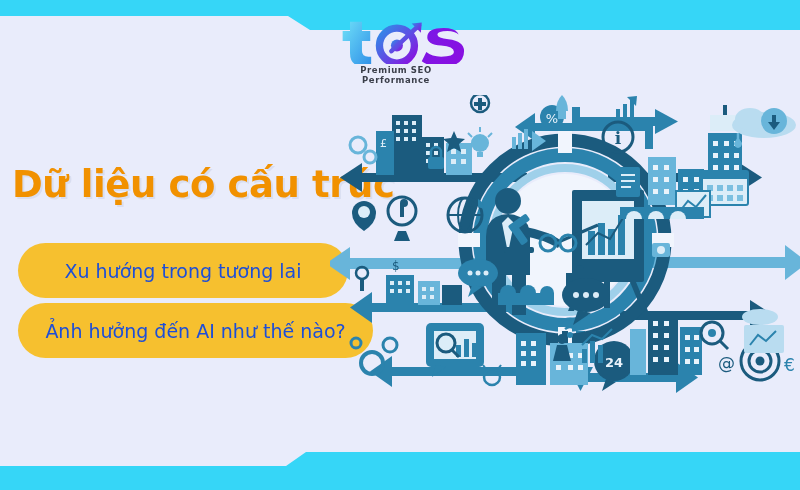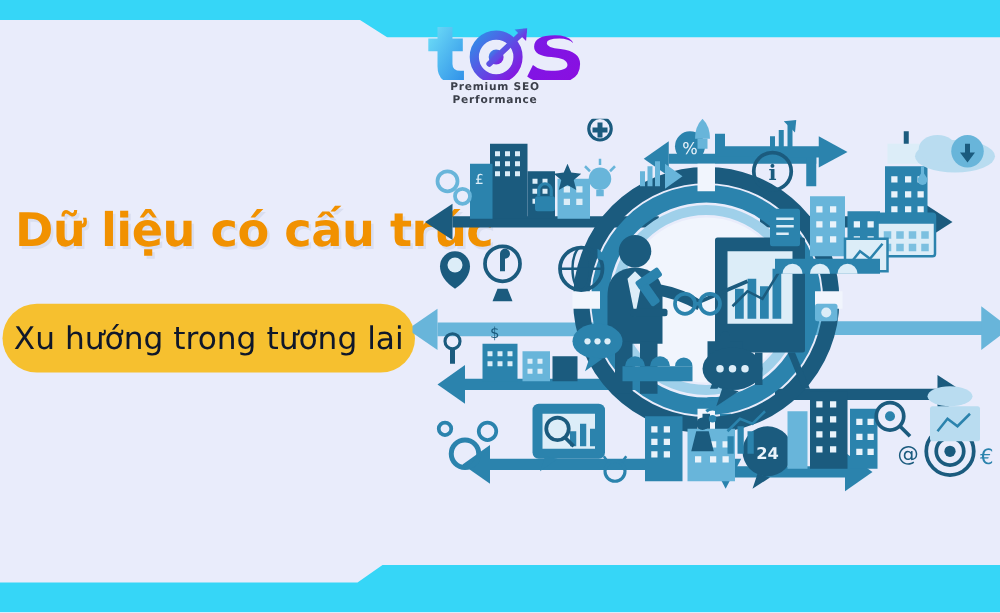--- a/index.html
+++ b/index.html
@@ -28,24 +28,24 @@
   #headline{
     position:absolute;left:12px;top:163px;
     font-size:37px;font-weight:bold;color:#f19100;
     letter-spacing:-0.4px;white-space:nowrap;
     text-shadow:2px 2px 0 #d9def0;
     font-family:"DejaVu Sans","Liberation Sans",sans-serif;
   }
 
   
   .pill{
-    position:absolute;left:2px;
+    position:absolute;left:18px;
     background:#f6c02f;border-radius:30px;
     display:flex;align-items:center;justify-content:center;
-    color:#0f172a;font-size:25px;white-space:nowrap;
+    color:#1d4ed8;font-size:19px;white-space:nowrap;
     font-family:"DejaVu Sans","Liberation Sans",sans-serif;
   }
   #pill-1{top:243px;width:330px;height:55px;}
   #pill-2{top:303px;width:355px;height:55px;}
 
   
   #illustration{position:absolute;left:330px;top:95px;width:470px;height:320px;}
 </style>
 </head>
 <body>
@@ -90,20 +90,23 @@
     </svg>
     <div id="logo-tagline">Premium SEO Performance</div>
   </div>
 
   <div id="headline">Dữ liệu có cấu trúc</div>
 
   <div class="pill" id="pill-1">
     <span>Xu hướng trong tương lai</span>
   </div>
 
+  <div class="pill" id="pill-2">
+    <span>Ảnh hưởng đến AI như thế nào?</span>
+  </div>
 
   <svg id="illustration" viewBox="0 0 470 320">
     <defs>
       <style>
         .dk{fill:#1b5b7e}.md{fill:#2b83ad}.lt{fill:#68b5da}.pl{fill:#b9dcf0}
         .xl{fill:#dcedf8}.wt{fill:#f1f5fd}
         .sdk{stroke:#1b5b7e;fill:none}.smd{stroke:#2b83ad;fill:none}
         .slt{stroke:#68b5da;fill:none}
       </style>
     </defs>

